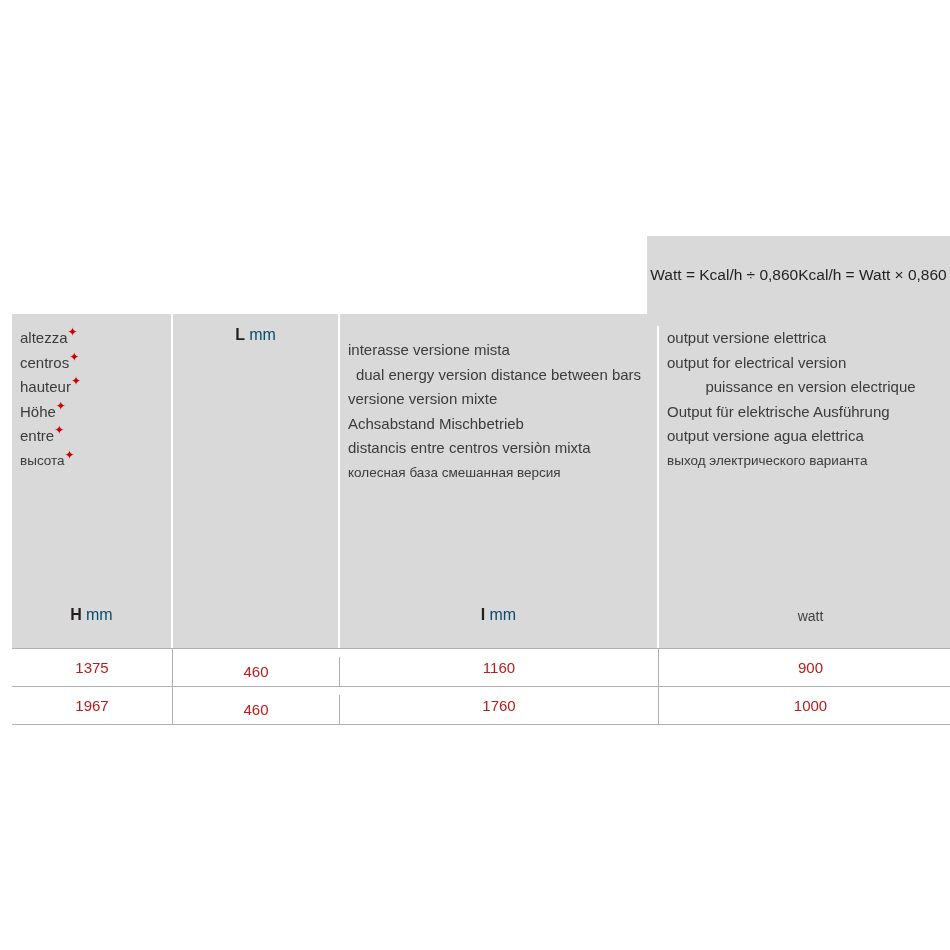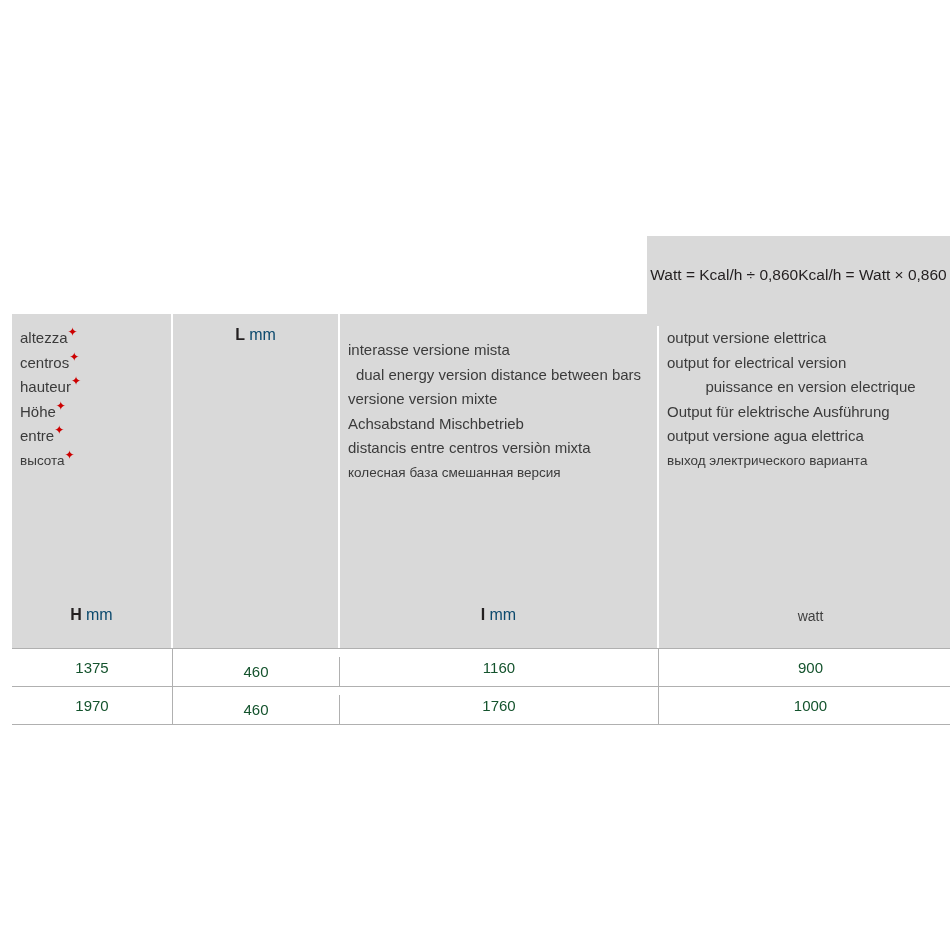--- a/index.html
+++ b/index.html
@@ -113,21 +113,21 @@
     background: #ffffff;
     border-bottom: 1px solid #b0b0b0;
   }
   .data-row.first { border-top: 1px solid #b0b0b0; }
   .dcell {
     box-sizing: border-box;
     display: flex;
     align-items: center;
     justify-content: center;
     font-size: 15px;
-    color: #14532d;
+    color: #b91c1c;
     border-right: 1px solid #b0b0b0;
   }
   .dcell.c1 { width: 161px; }
   .dcell.c2 { width: 167px; margin-top: 8px; }
   .dcell.c3 { width: 319px; }
   .dcell.c4 { width: 303px; border-right: none; }
 </style>
 </head>
 <body>
 
@@ -193,20 +193,20 @@
     </div>
 
     <div class="data-row first">
       <div class="dcell c1">1375</div>
       <div class="dcell c2">460</div>
       <div class="dcell c3">1160</div>
       <div class="dcell c4">900</div>
     </div>
 
     <div class="data-row">
-      <div class="dcell c1">1970</div>
+      <div class="dcell c1">1967</div>
       <div class="dcell c2">460</div>
       <div class="dcell c3">1760</div>
       <div class="dcell c4">1000</div>
     </div>
 
   </div>
 </div>
 
 </body></html>

